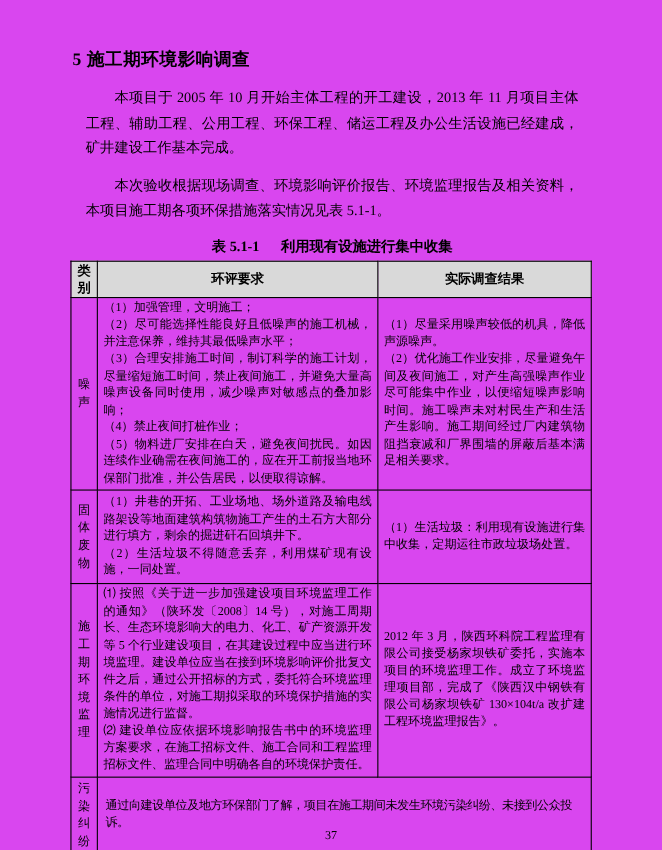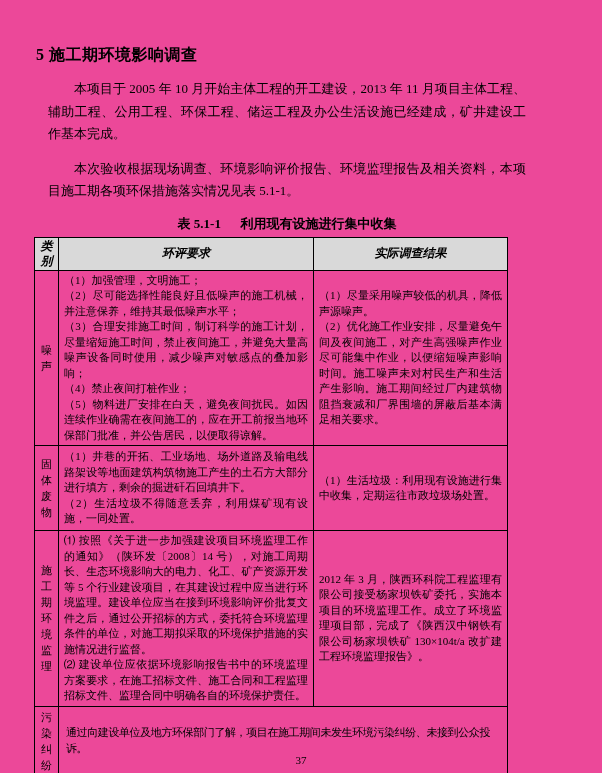--- a/index.html
+++ b/index.html
@@ -1,22 +1,22 @@
 <!DOCTYPE html>
 <html lang="zh"><head>
 <meta charset="utf-8">
 <style>
   html,body { margin:0; padding:0; background:#ffffff; }
   .page {
     position:relative;
     width:602px; height:773px;
     margin:0 auto;
-    background:#ec4899;
+    background:#d946ef;
     box-sizing:border-box;
-    padding:44px 64px 0 36px;
+    padding:44px 64px 0 66px;
     overflow:hidden;
     font-family:"Liberation Serif","DejaVu Serif",serif;
     color:#000;
   }
   h1.sec-heading {
     font-size:16px; line-height:21px;
     margin:0 0 13px 0;
     font-weight:bold;
     letter-spacing:0.5px;
   }
@@ -51,21 +51,21 @@
     padding:2px 5px;
     box-sizing:border-box;
   }
   .env-table th {
     font-weight:bold;
     text-align:center;
     font-size:12px;
     line-height:15px;
     padding:1px 2px;
   }
-  tr.rh { height:16px;font-style:italic; }
+  tr.rh { height:16px; }
   tr.r1 { height:158px; }
   tr.r2 { height:85px; }
   tr.r3 { height:150px; }
   tr.r4 { height:62px; }
   td.cat-cell {
     text-align:center;
     padding:2px 1px;
     word-break:break-all;
     line-height:16px;
   }

